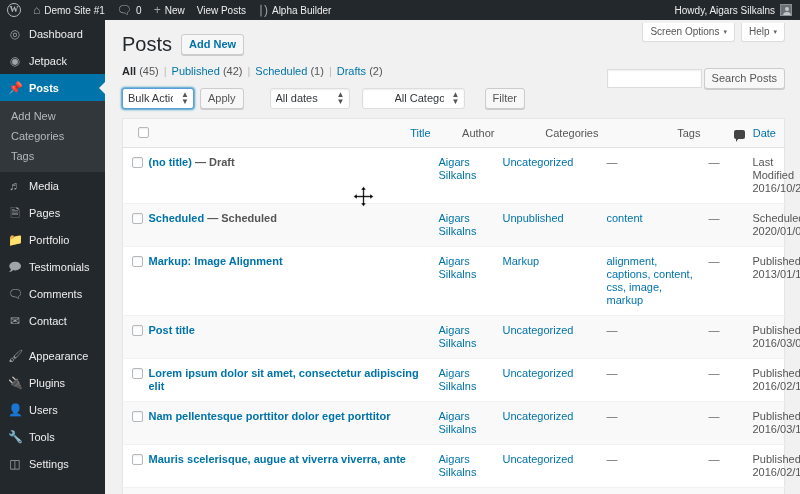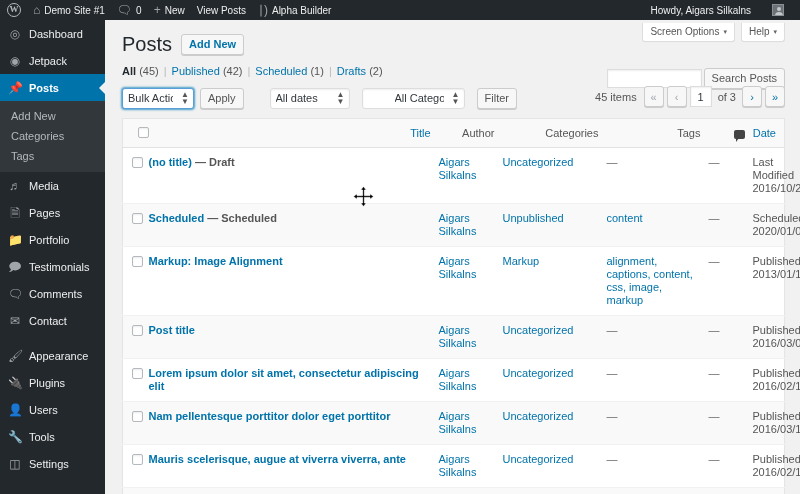--- a/index.html
+++ b/index.html
@@ -23,21 +23,21 @@
     z-index: 50;
   }
   .ab-item {
     display:flex; align-items:center; gap:4px;
     height:20px; padding:0 6px;
     color:#eee; text-decoration:none; white-space:nowrap;
   }
   .ab-item:first-child { padding-left:7px; }
   .ab-ico { display:inline-block; line-height:1; font-size:12px; color:#a0a5aa; }
   .ab-spacer { flex:1 1 auto; }
-  .ab-right { display:flex; align-items:center; padding-right:16px; gap:21px; }
+  .ab-right { display:flex; align-items:center; padding-right:8px; gap:5px; }
   .ab-avatar {
     width:12px; height:12px; background:#6b7177;
     border:1px solid #8a9096; display:inline-block;
     position:relative; overflow:hidden;
   }
   .ab-avatar::after{
     content:""; position:absolute; left:2px; top:7px; width:8px; height:6px;
     background:#c2c7cc; border-radius:4px 4px 0 0;
   }
   .ab-avatar::before{
@@ -419,31 +419,22 @@
       <span class="spin">▲<br>▼</span>
     </span>
 
     <span class="selectwrap sel-cats" style="margin-left:6px">
       <select>
         <option>All Categories</option>
       </select>
       <span class="spin">▲<br>▼</span>
     </span>
 
-    <button class="btn" style="margin-left:6px">Filter</button>
-
-    <div class="tablenav-pages">
-      <span class="displaying-num">45 items</span>
-      <span class="pg disabled">«</span>
-      <span class="pg disabled">‹</span>
-      <span class="curpage">1</span>
-      <span class="of-text">of 3</span>
-      <span class="pg blue">›</span>
-      <span class="pg blue">»</span>
-    </div>
+    <button class="btn" style="margin-left:14px">Filter</button>
+
   </div>
 
   <table class="wp-list">
     <thead>
       <tr>
         <th class="col-cb">
           <span class="cb"></span>
         </th>
         <th class="col-title">
           <a>Title</a>

